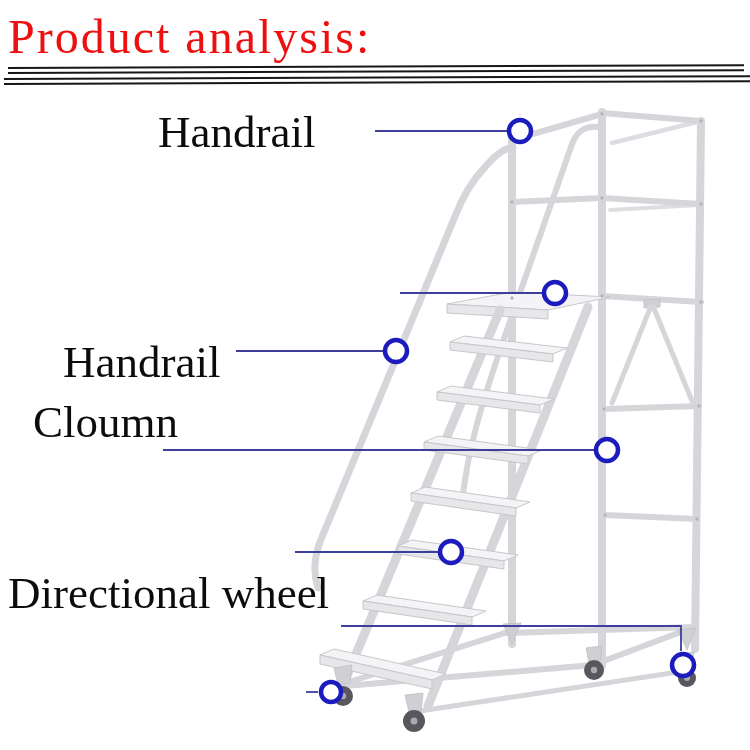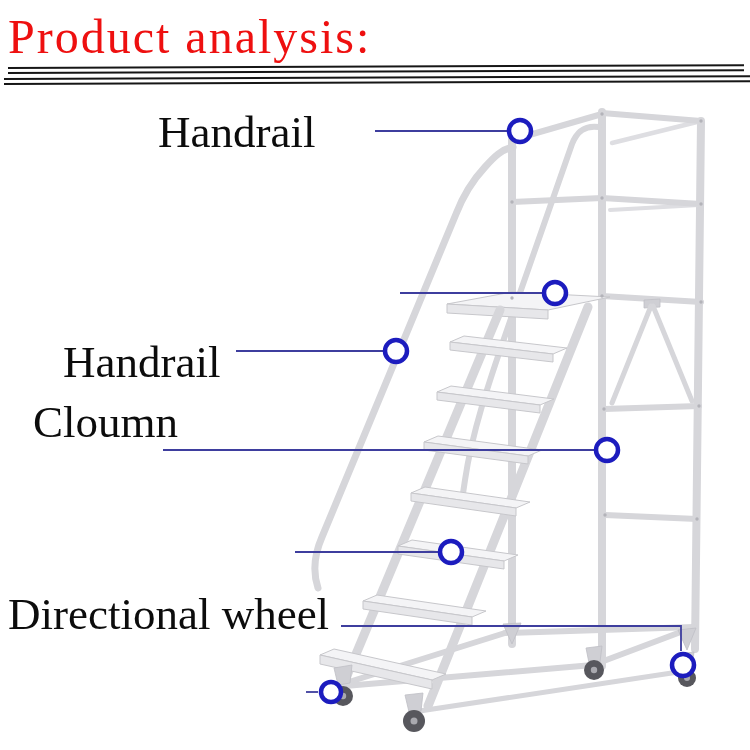--- a/index.html
+++ b/index.html
@@ -147,15 +147,15 @@
       <circle class="marker" cx="607" cy="450" r="11"></circle>
       <circle class="marker" cx="451" cy="552" r="11"></circle>
       <circle class="marker" cx="683" cy="665" r="11"></circle>
       <circle class="marker" cx="331" cy="692" r="10"></circle>
     </g>
   </svg>
 
   <div class="label" style="left:158px;top:110px">Handrail</div>
   <div class="label" style="left:63px;top:340px">Handrail</div>
   <div class="label" style="left:33px;top:400px">Cloumn</div>
-  <div class="label" style="left:8px;top:592px">Directional wheel</div>
+  <div class="label" style="left:8px;top:571px">Directional wheel</div>
 
 </div>
 
 </body></html>

